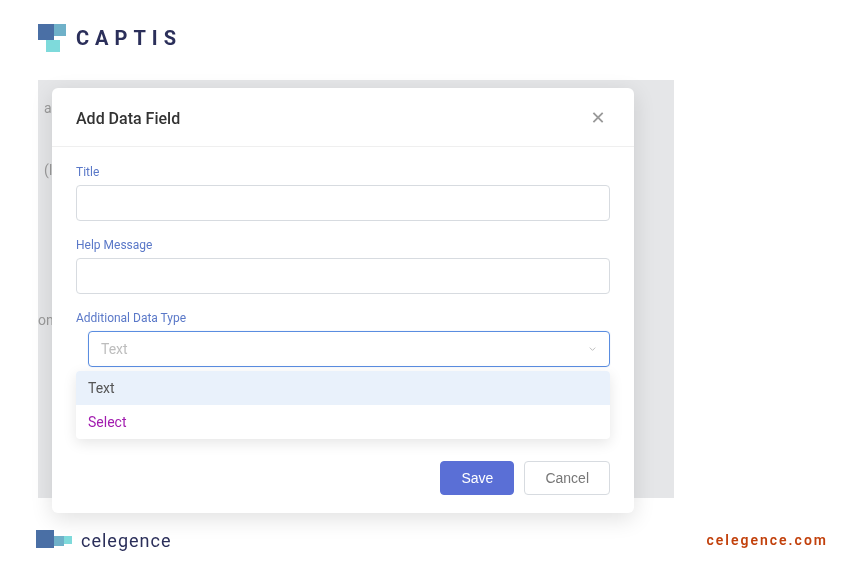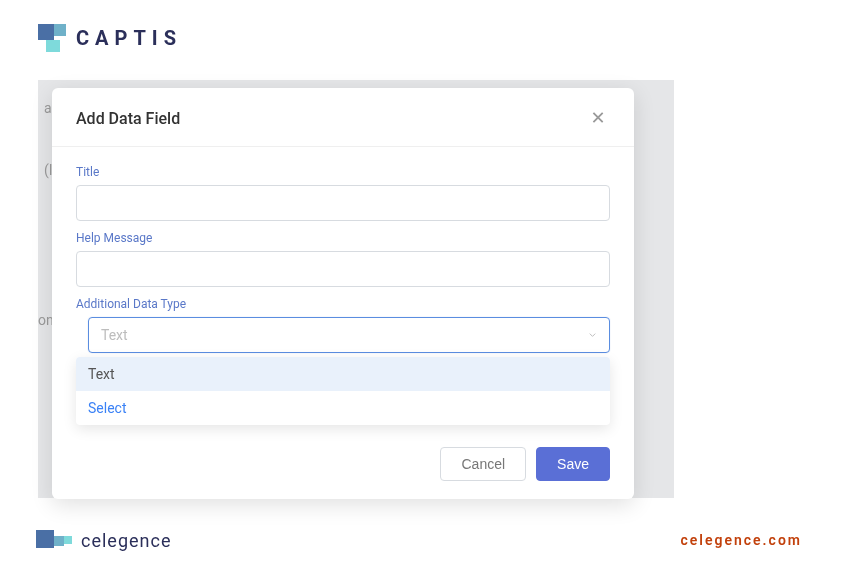--- a/index.html
+++ b/index.html
@@ -62,21 +62,21 @@
     display:flex;
     justify-content:space-between;
     align-items:center;
   }
   .modal-title { font-size:16px; color:#333; font-weight:500; }
   .close-btn {
     width:24px; height:24px; display:flex; align-items:center; justify-content:center;
     color:#999; font-size:18px; cursor:pointer; background:none; border:none;
   }
   .modal-body { padding: 18px 24px 24px 24px; }
-  .field { margin-bottom: 10px; }
+  .field { margin-bottom: 17px; }
   .field-label {
     font-size: 12px;
     color: #5a78c8;
     margin-bottom: 6px;
     display:block;
   }
   .text-input {
     width: 100%;
     height: 36px;
     border: 1px solid #d7dbe0;
@@ -117,21 +117,21 @@
     width:100%;
     background:#fff;
     border-radius:4px;
     box-shadow: 0 4px 14px rgba(0,0,0,0.1);
     overflow:hidden;
     z-index:5;
   }
   .dropdown-option {
     padding: 9px 12px;
     font-size:14px;
-    color:#3b82f6;
+    color:#a21caf;
     cursor:pointer;
   }
   .dropdown-option.active {
     background:#e9f1fb;
     color:#555;
   }
   .modal-footer {
     padding: 12px 24px 18px 24px;
     display:flex;
     justify-content:flex-end;
@@ -154,21 +154,21 @@
     background:#fff;
     color:#777;
     border-color:#d7dbe0;
   }
 
   .footer {
     position:absolute;
     bottom:24px;
     left:0;
     width:100%;
-    padding: 0 43px 0 36px;
+    padding: 0 17px 0 36px;
     display:flex;
     justify-content:space-between;
     align-items:center;
   }
   .cele-logo { display:flex; align-items:center; gap:9px; }
   .cele-mark {
     width: 36px; height: 24px; position:relative;
   }
   .cele-mark .cq1 { position:absolute; top:2px; left:0; width:18px; height:18px; background:#4a6fa5; }
   .cele-mark .cq2 { position:absolute; top:8px; left:18px; width:10px; height:10px; background:#6fb1c9; }
@@ -237,22 +237,22 @@
         </span>
         <div class="dropdown">
           <div class="dropdown-option active">Text</div>
           <div class="dropdown-option">Select</div>
         </div>
       </div>
     </div>
 
   </div>
   <div class="modal-footer">
+    <button class="btn btn-primary">Save</button>
     <button class="btn btn-secondary">Cancel</button>
-    <button class="btn btn-primary">Save</button>
   </div>
 </div>
 
 <div class="footer">
   <div class="cele-logo">
     <div class="cele-mark">
       <div class="cq1"></div>
         <div class="cq2"></div>
         <div class="cq3"></div>
     </div>

